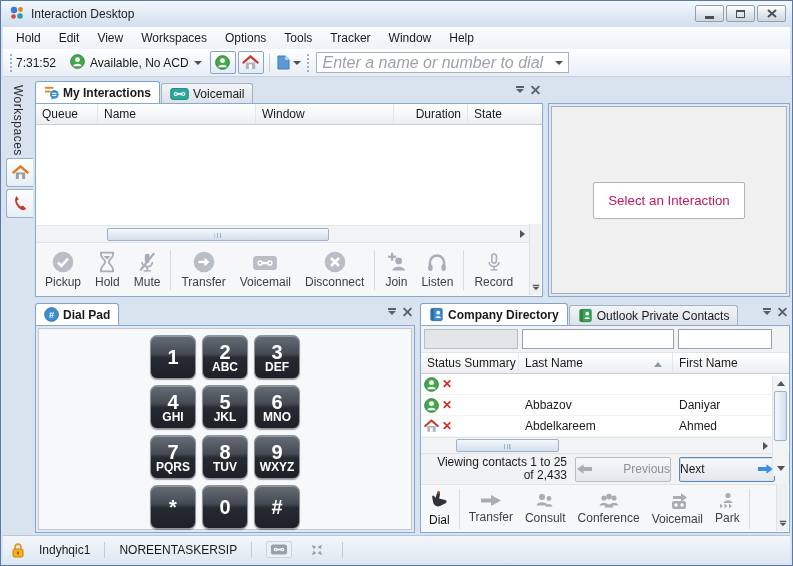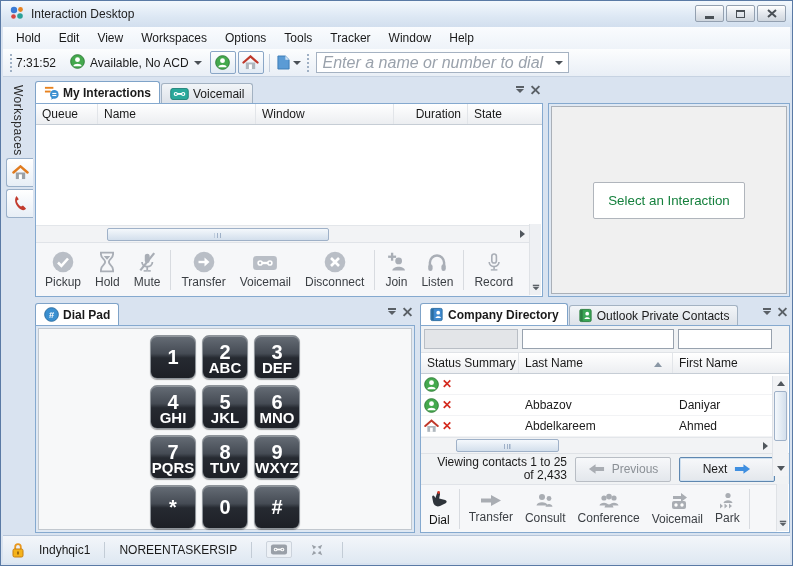--- a/index.html
+++ b/index.html
@@ -79,31 +79,31 @@
   .cbtn { display:flex; flex-direction:column; align-items:center; justify-content:center; gap:2px; padding:2px 7px; height:48px; }
   .cbtn .lbl { color:#3b3f44; }
   .csep { width:1px; height:40px; background:#d8dbe0; margin:0 3px; }
   .ovf-strip { position:absolute; right:1px; bottom:1px; width:12px; background:#eef0f3; border-left:1px solid #dfe2e6; display:flex; align-items:flex-end; justify-content:center; padding-bottom:4px; }
   .p-inter .ovf-strip { height:71px; }
   .p-dir .ovf-strip { height:47px; }
 
   
   .p-info .pbody { background:#dfe8f3; padding:2px; }
   .p-info .inner { width:100%; height:100%; border:1px solid #aab0b8; background:#f0f0f0; display:flex; align-items:center; justify-content:center; }
-  .select-btn { background:#fff; border:1px solid #b0b5bc; border-radius:2px; padding:10px 14px; color:#15803d; }
+  .select-btn { background:#fff; border:1px solid #b0b5bc; border-radius:2px; padding:10px 14px; color:#be185d; }
 
   
   .p-dial .pbody { background:#dfe8f3; padding:2px; }
   .p-dial .inner { width:100%; height:100%; border:1px solid #c2c8cf; background:#f7f8f9; display:flex; justify-content:center; }
   .keypad { margin-top:6px; display:grid; grid-template-columns:repeat(3,46px); grid-auto-rows:44px; gap:6px; }
   .key { border:1px solid #8f959b; border-radius:7px; color:#fff; display:flex; flex-direction:column; align-items:center; justify-content:center;
          background:linear-gradient(180deg,#666d76 0%,#454b54 42%,#262a31 52%,#1d2026 100%);
          box-shadow:inset 0 1px 0 rgba(255,255,255,.28), 0 1px 1px rgba(0,0,0,.35); }
   .key .digit { font-size:20px; font-weight:bold; line-height:20px; }
-  .key .letters { font-size:15px; font-weight:bold; line-height:11px; }
+  .key .letters { font-size:12px; font-weight:bold; line-height:11px; }
 
   
   .p-dir .pbody { display:flex; flex-direction:column; }
   .filter-row { height:27px; background:#f0f2f4; position:relative; border-bottom:1px solid #e0e3e7; }
   .f-box { position:absolute; top:3px; height:20px; }
   .f-disabled { left:3px; width:94px; background:#e3e5e8; border:1px solid #b9bec5; }
   .f-input { background:#fff; border:1px solid #98a2ae; width:100%; height:100%; outline:none; padding:0 4px; font-family:"Liberation Sans",sans-serif; font-size:12px; }
   .f-in2 { left:101px; width:152px; }
   .f-in3 { left:257px; width:94px; }
   .dir-header { display:flex; height:21px; background:linear-gradient(#ffffff,#eceef1); border-bottom:1px solid #c6cdd5; padding-right:16px; }
@@ -117,21 +117,21 @@
   .vscroll { position:absolute; right:1px; top:50px; width:16px; height:100px; background:#f2f3f5; border-left:1px solid #e0e3e8; }
   .vs-arrow { height:15px; display:flex; align-items:center; justify-content:center; }
   .tri-u { width:0;height:0;border-left:4px solid transparent;border-right:4px solid transparent;border-bottom:5px solid #50565c; }
   .tri-d { width:0;height:0;border-left:4px solid transparent;border-right:4px solid transparent;border-top:5px solid #50565c; }
   .vs-thumb { margin:0 1px; height:50px; border:1px solid #9fb1c8; border-radius:2px; background:linear-gradient(90deg,#f4f8fc,#d3dfec); }
   .vs-rest { height:20px; }
   .dir-hscroll { height:16px; margin-right:16px; }
   .paging { height:31px; background:#f0f2f4; border-top:1px solid #dfe2e6; display:flex; align-items:center; padding:0 14px 0 6px; gap:8px; }
   .pg-text { flex:1; text-align:right; line-height:13px; color:#1a1a1a; }
   .pg-btn { height:25px; width:96px; border:1px solid #b8bdc4; border-radius:2px; background:linear-gradient(#f7f8fa,#e3e7ec);
-            display:flex; align-items:center; justify-content:center; gap:7px; }
+            display:flex; align-items:center; justify-content:space-between; gap:7px; }
   .pg-btn.disabled { color:#8b9096; }
   .pg-btn.primary { border-color:#5e87b0; box-shadow:inset 0 0 0 1px #cfe0f0; }
   .dirtb { height:48px; background:#f6f7f9; border-top:1px solid #e0e3e8; display:flex; align-items:center; padding:1px 2px; }
   .dirtb .cbtn { height:44px; padding:1px 6px; }
   .dirtb .lbl-on { color:#111; }
 
   
   .statusbar { position:absolute; left:2px; right:2px; bottom:2px; height:28px; display:flex; align-items:center;
                background:linear-gradient(#f3f6fa,#dfe8f2); border-top:1px solid #b7c6da; padding:0 8px; gap:14px; }
   .sb-sep { width:1px; height:16px; background:#c3ccd6; }

